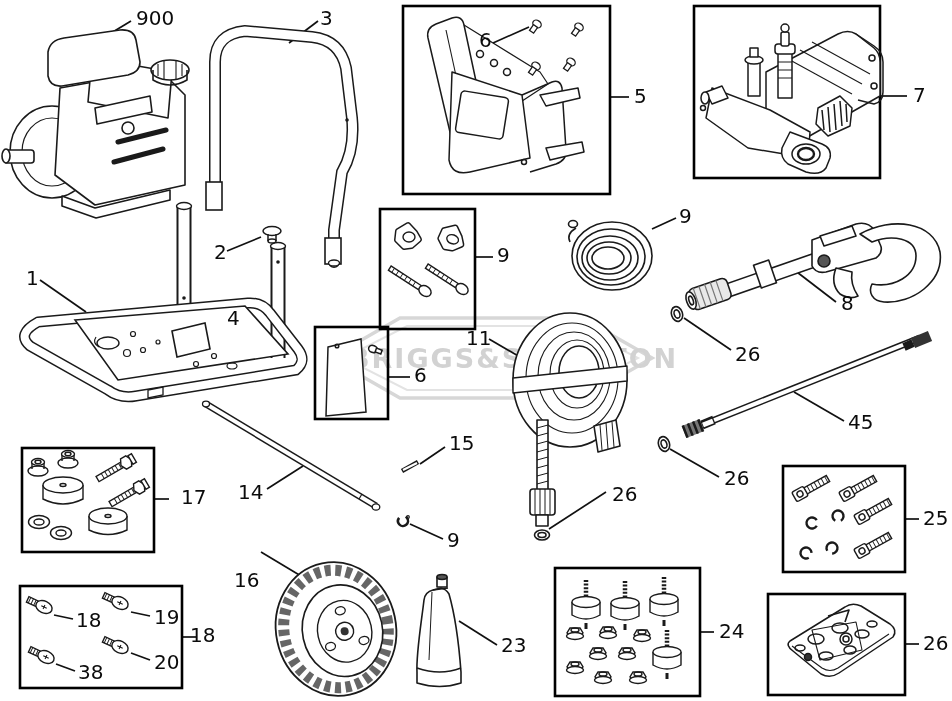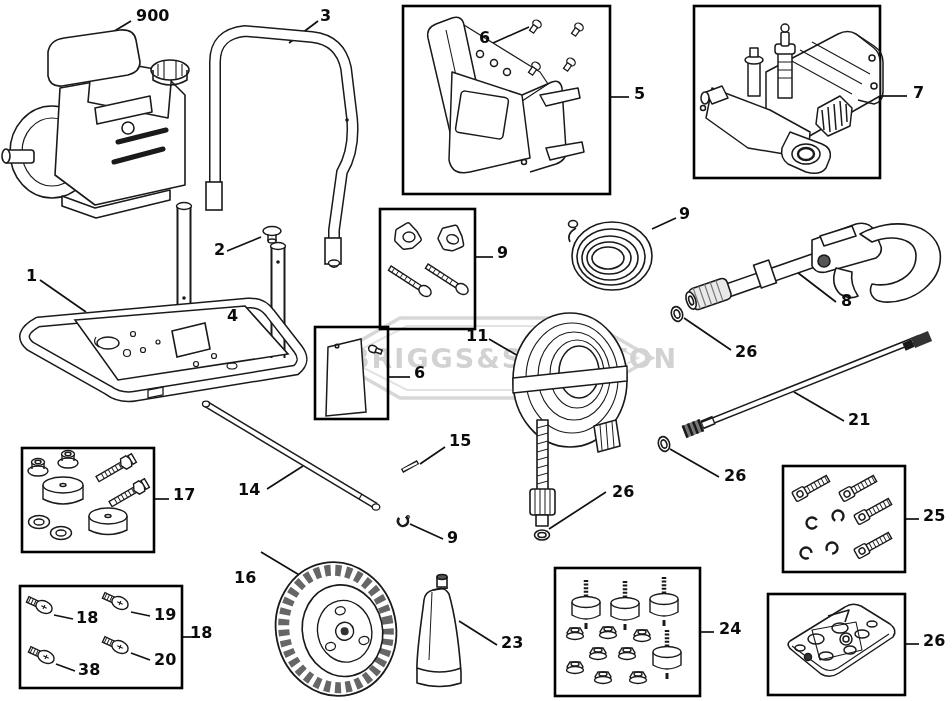--- a/index.html
+++ b/index.html
@@ -1,19 +1,19 @@
 <!DOCTYPE html>
 <html><head>
 <meta charset="utf-8">
 <style>
   html,body{margin:0;padding:0;background:#fff;}
   .stage{position:relative;width:952px;height:701px;background:#fff;overflow:hidden;
          font-family:"DejaVu Sans","Liberation Sans",sans-serif;}
   .layer{position:absolute;left:0;top:0;}
-  .callout{position:absolute;font-weight:bold;font-size:16px;line-height:1;color:#0b0b0b;
+  .callout{position:absolute;font-weight:normal;font-size:20px;line-height:1;color:#0b0b0b;
            white-space:nowrap;}
   .wm-text{position:absolute;left:349px;top:343px;font-weight:bold;font-size:27px;
            letter-spacing:2px;color:#d2d2d2;}
 </style>
 </head>
 <body>
 
 <div class="stage">
 
   <svg class="layer" width="952" height="701" viewBox="0 0 952 701">
@@ -521,28 +521,28 @@
   <div class="callout" style="left:913px;top:85px">7</div>
   <div class="callout" style="left:841px;top:293px">8</div>
   <div class="callout" style="left:679px;top:206px">9</div>
   <div class="callout" style="left:497px;top:245px">9</div>
   <div class="callout" style="left:466px;top:328px">11</div>
   <div class="callout" style="left:414px;top:365px">6</div>
   <div class="callout" style="left:449px;top:433px">15</div>
   <div class="callout" style="left:238px;top:482px">14</div>
   <div class="callout" style="left:447px;top:530px">9</div>
   <div class="callout" style="left:234px;top:570px">16</div>
-  <div class="callout" style="left:173px;top:487px">17</div>
+  <div class="callout" style="left:181px;top:487px">17</div>
   <div class="callout" style="left:190px;top:625px">18</div>
   <div class="callout" style="left:154px;top:607px">19</div>
   <div class="callout" style="left:154px;top:652px">20</div>
   <div class="callout" style="left:76px;top:610px">18</div>
   <div class="callout" style="left:78px;top:662px">38</div>
   <div class="callout" style="left:501px;top:635px">23</div>
   <div class="callout" style="left:719px;top:621px">24</div>
   <div class="callout" style="left:923px;top:508px">25</div>
   <div class="callout" style="left:735px;top:344px">26</div>
   <div class="callout" style="left:612px;top:484px">26</div>
   <div class="callout" style="left:724px;top:468px">26</div>
   <div class="callout" style="left:923px;top:633px">26</div>
-  <div class="callout" style="left:848px;top:412px">21</div>
+  <div class="callout" style="left:848px;top:412px">45</div>
 
 </div>
 
 </body></html>

